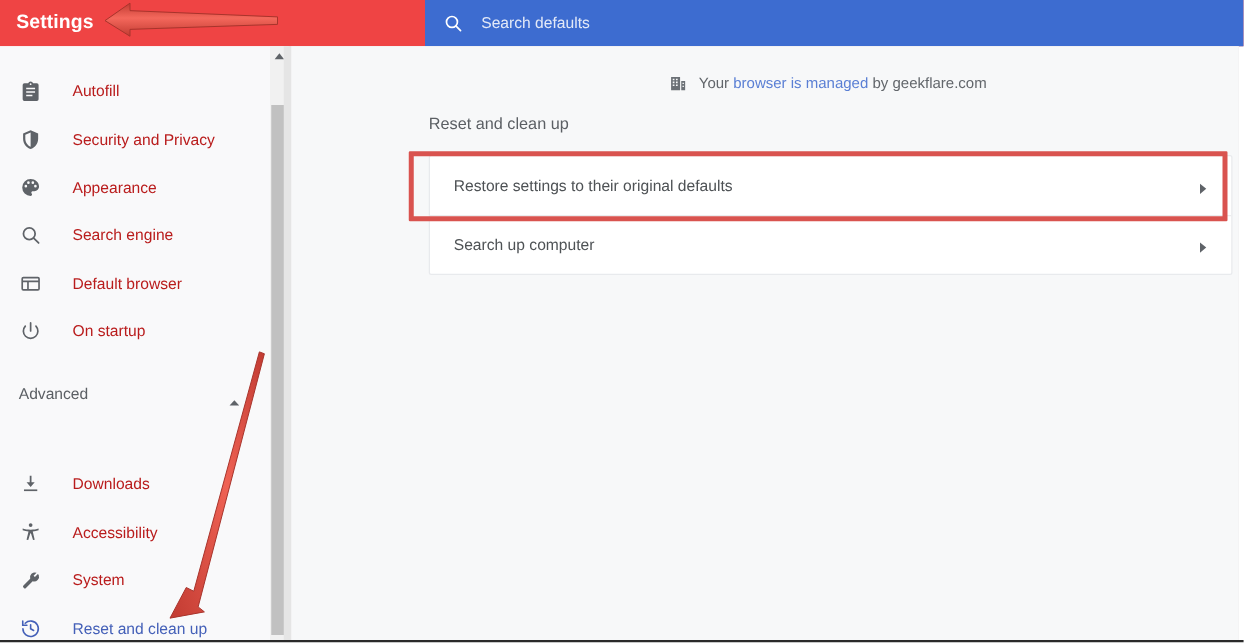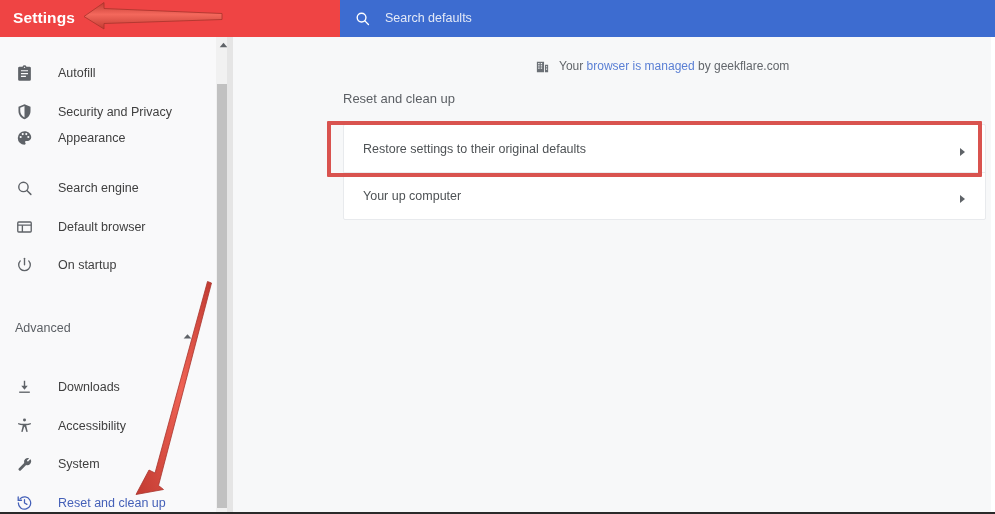--- a/index.html
+++ b/index.html
@@ -60,28 +60,28 @@
   }
   .nav-ico {
     position: absolute; left: 15px; top: 50%;
     transform: translateY(-50%);
     width: 19px; height: 19px;
     display: flex; align-items: center; justify-content: center;
   }
   .nav-ico svg { display: block; }
   .nav-label {
     position: absolute; left: 58px;
-    font-size: 12.5px; color: #404040;
+    font-size: 12.5px; color: #b91c1c;
     white-space: nowrap;
   }
   .nav-item.active .nav-label { color: #4460b8; font-weight: normal; }
 
   .sect-head {
     position: absolute; left: 0;
-    width: 216px; height: 30px; margin-top: 13px;
+    width: 216px; height: 30px;
   }
   .sect-head-label {
     position: absolute; left: 15px; top: 6px;
     font-size: 12.5px; color: #5b5f64;
     white-space: nowrap;
   }
   .sect-chevron {
     position: absolute; left: 182px; top: 11px;
     width: 11px; height: 8px;
   }
@@ -199,21 +199,21 @@
 
     <div class="nav-item" style="top:56px;">
       <span class="nav-ico">
         <svg width="17" height="17" viewBox="0 0 24 24" fill="#5f6368">
           <path d="M12 1 3.5 4.6v6.1c0 5.3 3.6 10.3 8.5 11.6 4.9-1.3 8.5-6.3 8.5-11.6V4.6L12 1zm0 3.2v15.4c-3.5-1.2-6-5-6-8.9V6.1l6-2.5V4.2z"></path>
         </svg>
       </span>
       <span class="nav-label">Security and Privacy</span>
     </div>
 
-    <div class="nav-item" style="top:82px;">
+    <div class="nav-item" style="top:94px;">
       <span class="nav-ico">
         <svg width="17" height="17" viewBox="0 0 24 24" fill="#5f6368">
           <path d="M12 2.5a9.5 9.5 0 0 0 0 19c.9 0 1.6-.7 1.6-1.6 0-.4-.2-.8-.4-1.1-.3-.3-.4-.6-.4-1 0-.9.7-1.6 1.6-1.6h1.9c2.9 0 5.2-2.3 5.2-5.2 0-4.7-4.3-8.5-9.5-8.5zM6.6 12a1.5 1.5 0 1 1 0-3 1.5 1.5 0 0 1 0 3zm2.9-4a1.5 1.5 0 1 1 0-3 1.5 1.5 0 0 1 0 3zm5 0a1.5 1.5 0 1 1 0-3 1.5 1.5 0 0 1 0 3zm2.9 4a1.5 1.5 0 1 1 0-3 1.5 1.5 0 0 1 0 3z"></path>
         </svg>
       </span>
       <span class="nav-label">Appearance</span>
     </div>
 
     <div class="nav-item" style="top:132px;">
       <span class="nav-ico">
@@ -325,21 +325,21 @@
         <div class="card-row">
           <span class="card-row-label">Restore settings to their original defaults</span>
           <span class="card-row-chevron">
             <svg width="9" height="11" viewBox="0 0 9 11">
                 <path d="M2 1.4 7 5.5 2 9.6z" fill="#5f6368"></path>
               </svg>
           </span>
         </div>
 
         <div class="card-row">
-          <span class="card-row-label">Your up computer</span>
+          <span class="card-row-label">Search up computer</span>
           <span class="card-row-chevron">
             <svg width="9" height="11" viewBox="0 0 9 11">
                 <path d="M2 1.4 7 5.5 2 9.6z" fill="#5f6368"></path>
               </svg>
           </span>
         </div>
       </div>
     </div>
   </div>
 

